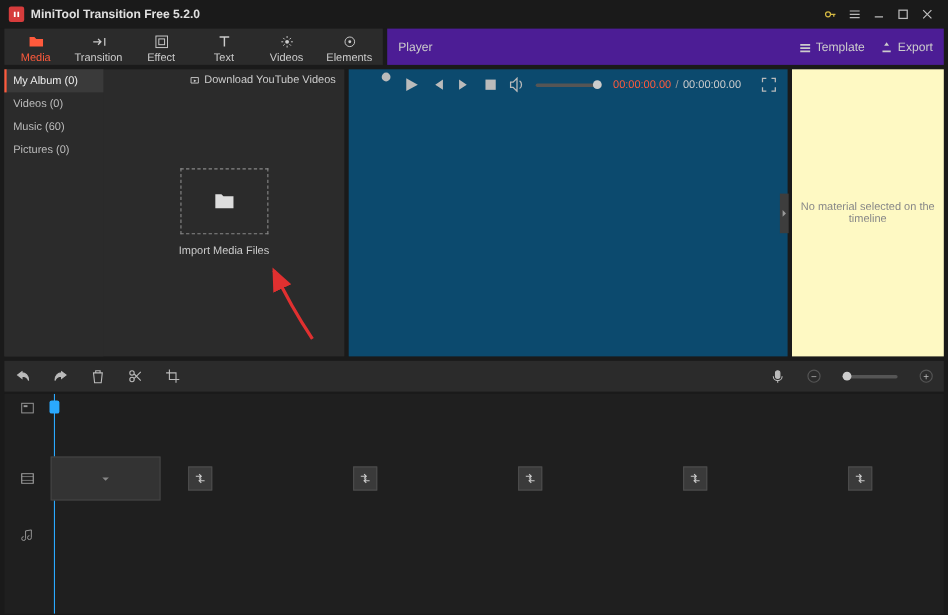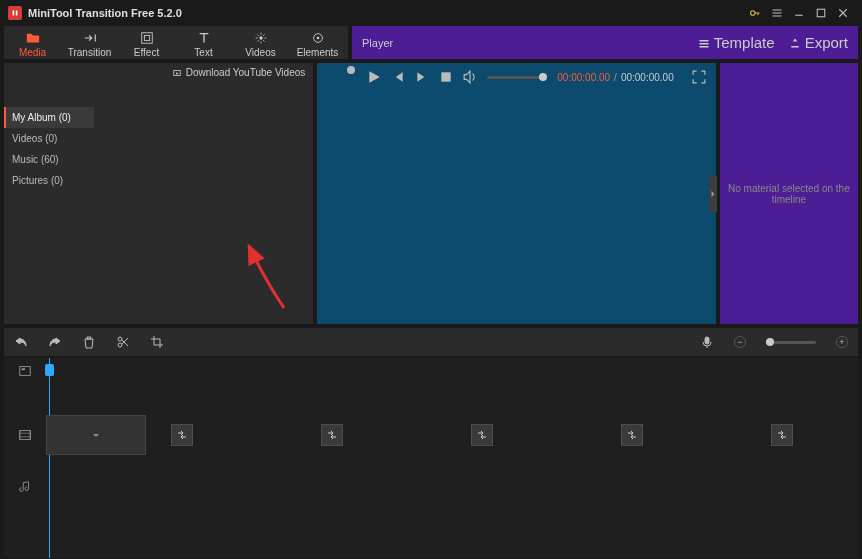--- a/index.html
+++ b/index.html
@@ -21,29 +21,29 @@
 .main-tabs { display: flex; background: #2b2b2b; height: 33px; width:344px; }
 .main-tab { flex: 0 0 auto; width: 57px; display: flex; flex-direction: column; align-items: center; justify-content: center; gap: 2px; color: #ccc; font-size: 10px; padding-top:3px; cursor:pointer; }
 .main-tab.active { color: #ff5a3c; }
 .main-tab svg { width: 14px; height: 14px; fill: currentColor; }
 
 
 .player-area { flex: 1; background: #4c1d95; display:flex; flex-direction:column; }
 .player-header { height: 33px; display: flex; align-items: center; padding: 0 10px; }
 .player-title { font-size: 11px; color: #ccc; }
 .player-header .spacer { flex: 1; }
-.player-btn { display: flex; align-items: center; gap: 4px; font-size: 15px; color: #ccc; margin-left: 14px; cursor:pointer;text-align:right; }
+.player-btn { display: flex; align-items: center; gap: 4px; font-size: 11px; color: #ccc; margin-left: 14px; cursor:pointer;text-align:right; }
 .player-btn svg { width: 12px; height: 12px; fill: currentColor; }
 
 
 .middle-row { display: flex; gap: 4px; padding: 4px 4px 0 4px; height: 265px; }
 
 
 .left-panel { width: 344px; background: #2b2b2b; display:flex; position:relative; }
-.side-folders { width: 90px; background:#2b2b2b;margin-top:44px; }
+.side-folders { width: 90px; background:#2b2b2b; }
 .folder-item { height: 21px; display:flex; align-items:center; padding-left:8px; font-size:10px; color:#bbb; cursor:pointer; }
 .folder-item.active { background:#3a3a3a; border-left: 2px solid #ff5a3c; padding-left:6px; color:#eee; }
 .dl-link { position:absolute; top:4px; right:8px; font-size:10px; color:#ccc; display:flex; align-items:center; gap:4px; cursor:pointer; }
 .dl-link svg { width:10px; height:10px; fill: currentColor; }
 .import-area { flex:1; display:flex; flex-direction:column; align-items:center; justify-content:center; }
 .import-box { width: 80px; height: 60px; border: 1px dashed #888; display:flex; align-items:center; justify-content:center; cursor:pointer; }
 .import-box svg { width: 22px; height: 22px; fill: #ddd; }
 .import-label { margin-top: 10px; font-size: 10px; color: #ccc; }
 .arrow-annot { position:absolute; left: 235px; top: 175px; pointer-events:none; }
 
@@ -58,21 +58,21 @@
 .pc-btn { width:14px; height:14px; color:#bbb; cursor:pointer; }
 .pc-btn svg { width:100%; height:100%; fill: currentColor; }
 .vol-track { width:60px; height:3px; background:#555; position:relative; border-radius:2px; }
 .vol-thumb { width:8px;height:8px;background:#ccc;border-radius:50%; position:absolute; right:0; top:-3px; }
 .timecode { margin-left:auto; font-size:10px; display:flex; gap:4px; align-items:center;}
 .tc-cur { color:#ff5a3c; }
 .tc-sep { color:#999; }
 .tc-tot { color:#ccc; }
 
 
-.right-panel { width: 152px; background:#4c1d95; display:flex; align-items:center; padding: 0 8px; }
+.right-panel { width: 152px; background:#fef9c3; display:flex; align-items:center; padding: 0 8px; }
 .right-panel-text { font-size:10px; color:#888; text-align:center; }
 
 
 .tool-row { height: 28px; background:#2b2b2b; margin:4px 4px 0 4px; display:flex; align-items:center; padding:0 10px; gap:20px; }
 .tool-btn { width:14px;height:14px;color:#bbb; cursor:pointer; }
 .tool-btn svg { width:100%;height:100%; fill:currentColor; stroke:currentColor; }
 .tool-spacer { flex:1; }
 .zoom-track { width:50px;height:3px;background:#555; position:relative; border-radius:2px; }
 .zoom-thumb { width:8px;height:8px;background:#ccc;border-radius:50%;position:absolute;left:0;top:-3px; }
 .zoom-end { width:12px;height:12px;color:#bbb;display:flex;align-items:center;justify-content:center;border:1px solid #555;border-radius:50%; font-size:9px; cursor:pointer;}
@@ -210,20 +210,28 @@
           <span>Pictures (0)</span>
         </div>
     </div>
     <div class="dl-link">
       <svg viewBox="0 0 12 12">
           <path d="M2 3h8v6H2z" fill="none" stroke="currentColor"></path>
           <path d="M5 5l3 1.5L5 8z"></path>
         </svg>
       <span>Download YouTube Videos</span>
     </div>
+    <div class="import-area">
+      <div class="import-box">
+        <svg viewBox="0 0 24 24">
+            <path d="M3 5h6l2 2h10v12H3z"></path>
+          </svg>
+      </div>
+      <div class="import-label">Import Media Files</div>
+    </div>
     <svg class="arrow-annot" width="60" height="80">
       <defs>
           <marker id="ah" markerWidth="8" markerHeight="8" refX="6" refY="3" orient="auto">
             <path d="M0 0L7 3L0 6z" fill="#e03030"></path>
           </marker>
         </defs>
       <path d="M45 70 Q 25 40 10 8" stroke="#e03030" stroke-width="3" fill="none" marker-end="url(#ah)"></path>
     </svg>
   </div>
 

